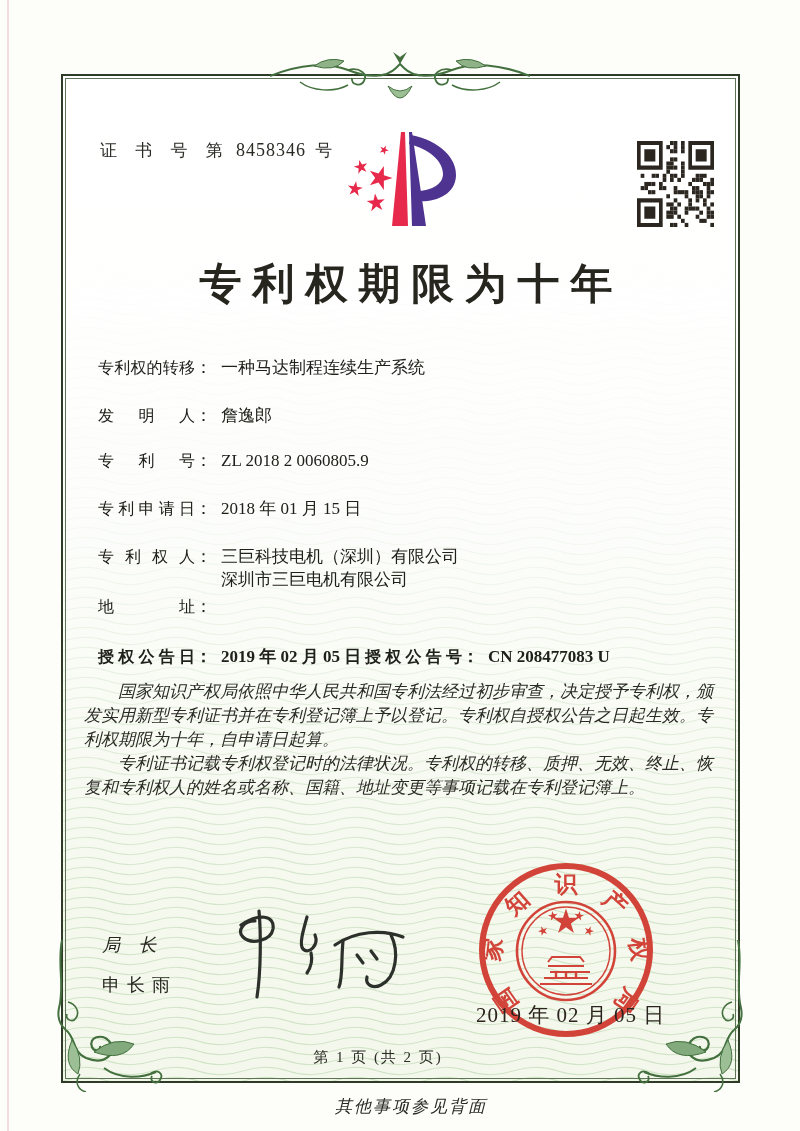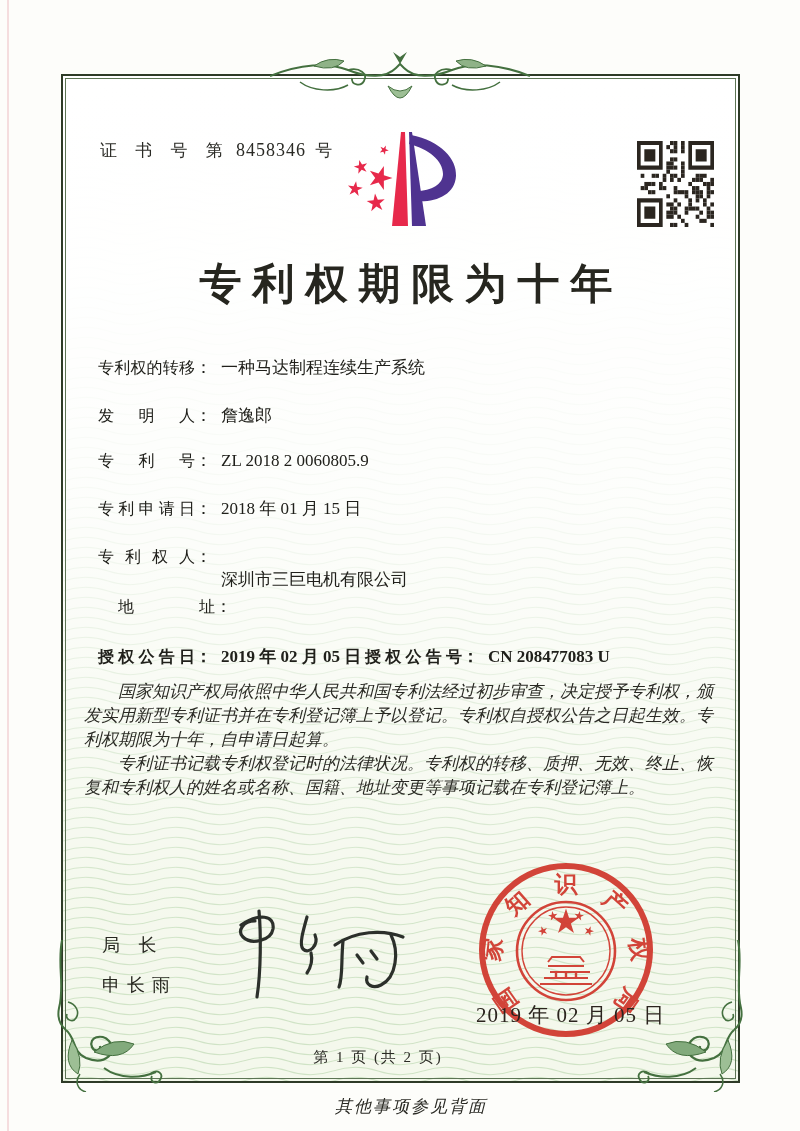--- a/index.html
+++ b/index.html
@@ -18,21 +18,21 @@
   .cert-no .num{font-size:18px;letter-spacing:1px;margin-left:2px;}
   .cert-no .suf{margin-left:5px;}
   .title{position:absolute;left:0;top:256px;width:100%;text-align:center;font-size:42px;font-weight:700;letter-spacing:11px;color:#26261f;}
   .frow{position:absolute;left:98px;width:560px;font-size:17px;color:#20201b;display:flex;align-items:flex-start;line-height:23px;}
   .lbl{display:inline-block;width:97px;font-size:16px;text-align:justify;text-align-last:justify;flex:none;}
   .colon{flex:none;}
   .val{margin-left:9px;}
   .grp2{position:absolute;left:267px;top:0;display:flex;}
   .paras{position:absolute;left:84px;top:680px;width:634px;font-size:17px;line-height:24px;color:#2a2a24;font-style:italic;}
   .paras p{margin:0;text-indent:2em;}
-  .sig-role{position:absolute;left:102px;top:933px;font-size:18px;letter-spacing:7px;color:#26261f;}
+  .sig-role{position:absolute;left:102px;top:933px;font-size:18px;letter-spacing:7px;color:#26261f;font-style:italic;}
   .sig-name{position:absolute;left:102px;top:973px;font-size:18px;letter-spacing:7px;color:#26261f;}
   .sig-svg{position:absolute;left:215px;top:893px;z-index:6;}
   .seal-svg{position:absolute;left:470px;top:854px;z-index:5;}
   .seal-ch{font-size:23px;font-weight:700;fill:#d0372c;text-anchor:middle;font-family:"Liberation Serif","DejaVu Serif",serif;}
   .seal-date{position:absolute;left:476px;top:1001px;font-size:21px;letter-spacing:1px;color:#2b241e;z-index:6;}
   .page-num{position:absolute;left:0;top:1048px;width:756px;text-align:center;font-size:15px;letter-spacing:2px;color:#2a2a24;}
   .back-note{position:absolute;left:0;top:1095px;width:748px;text-align:center;font-size:17px;font-style:italic;letter-spacing:2px;color:#2a2a24;margin-left:37px;}
   .logo-svg{position:absolute;left:335px;top:129px;}
   .qr-svg{position:absolute;left:637px;top:141px;}
   .hidden-defs{position:absolute;width:0;height:0;overflow:hidden;}
@@ -248,25 +248,25 @@
   </div>
   <div class="frow" style="top:497px;">
     <span class="lbl">专利申请日</span>
       <span class="colon">：</span>
     <span class="val">2018 年 01 月 15 日</span>
   </div>
   <div class="frow" style="top:545px;">
     <span class="lbl">专利权人</span>
       <span class="colon">：</span>
     <span class="val">
-      <br>
+      <span>三巨科技电机（深圳）有限公司</span><br>
       <span>深圳市三巨电机有限公司</span>
     </span>
   </div>
-  <div class="frow" style="top:595px;margin-left:20px;">
+  <div class="frow" style="top:595px;">
     <span class="lbl">地址</span>
       <span class="colon">：</span>
   </div>
   <div class="frow" style="top:645px;font-weight:bold;">
     <span class="lbl">授权公告日</span>
       <span class="colon">：</span>
     <span class="val">2019 年 02 月 05 日</span>
     <span class="grp2">
       <span class="lbl">授权公告号</span>
         <span class="colon">：</span>

